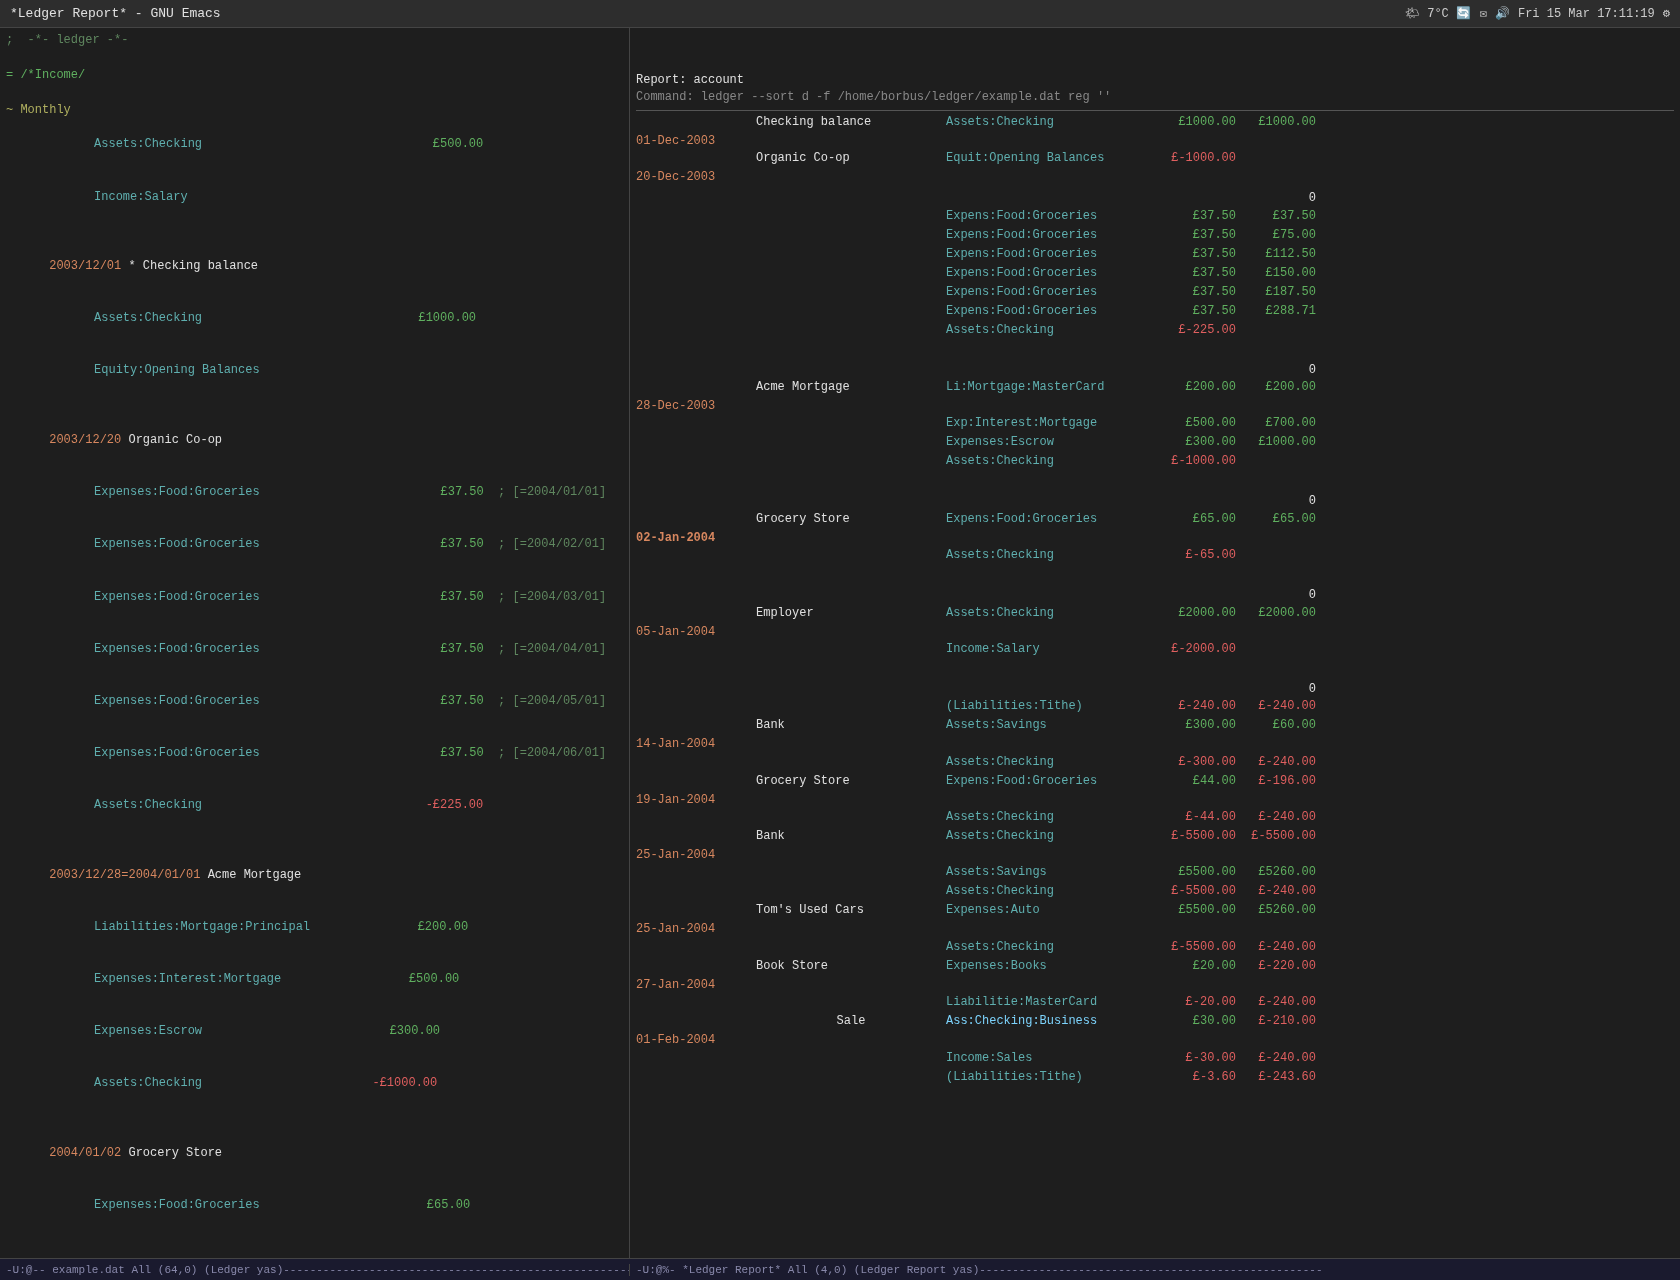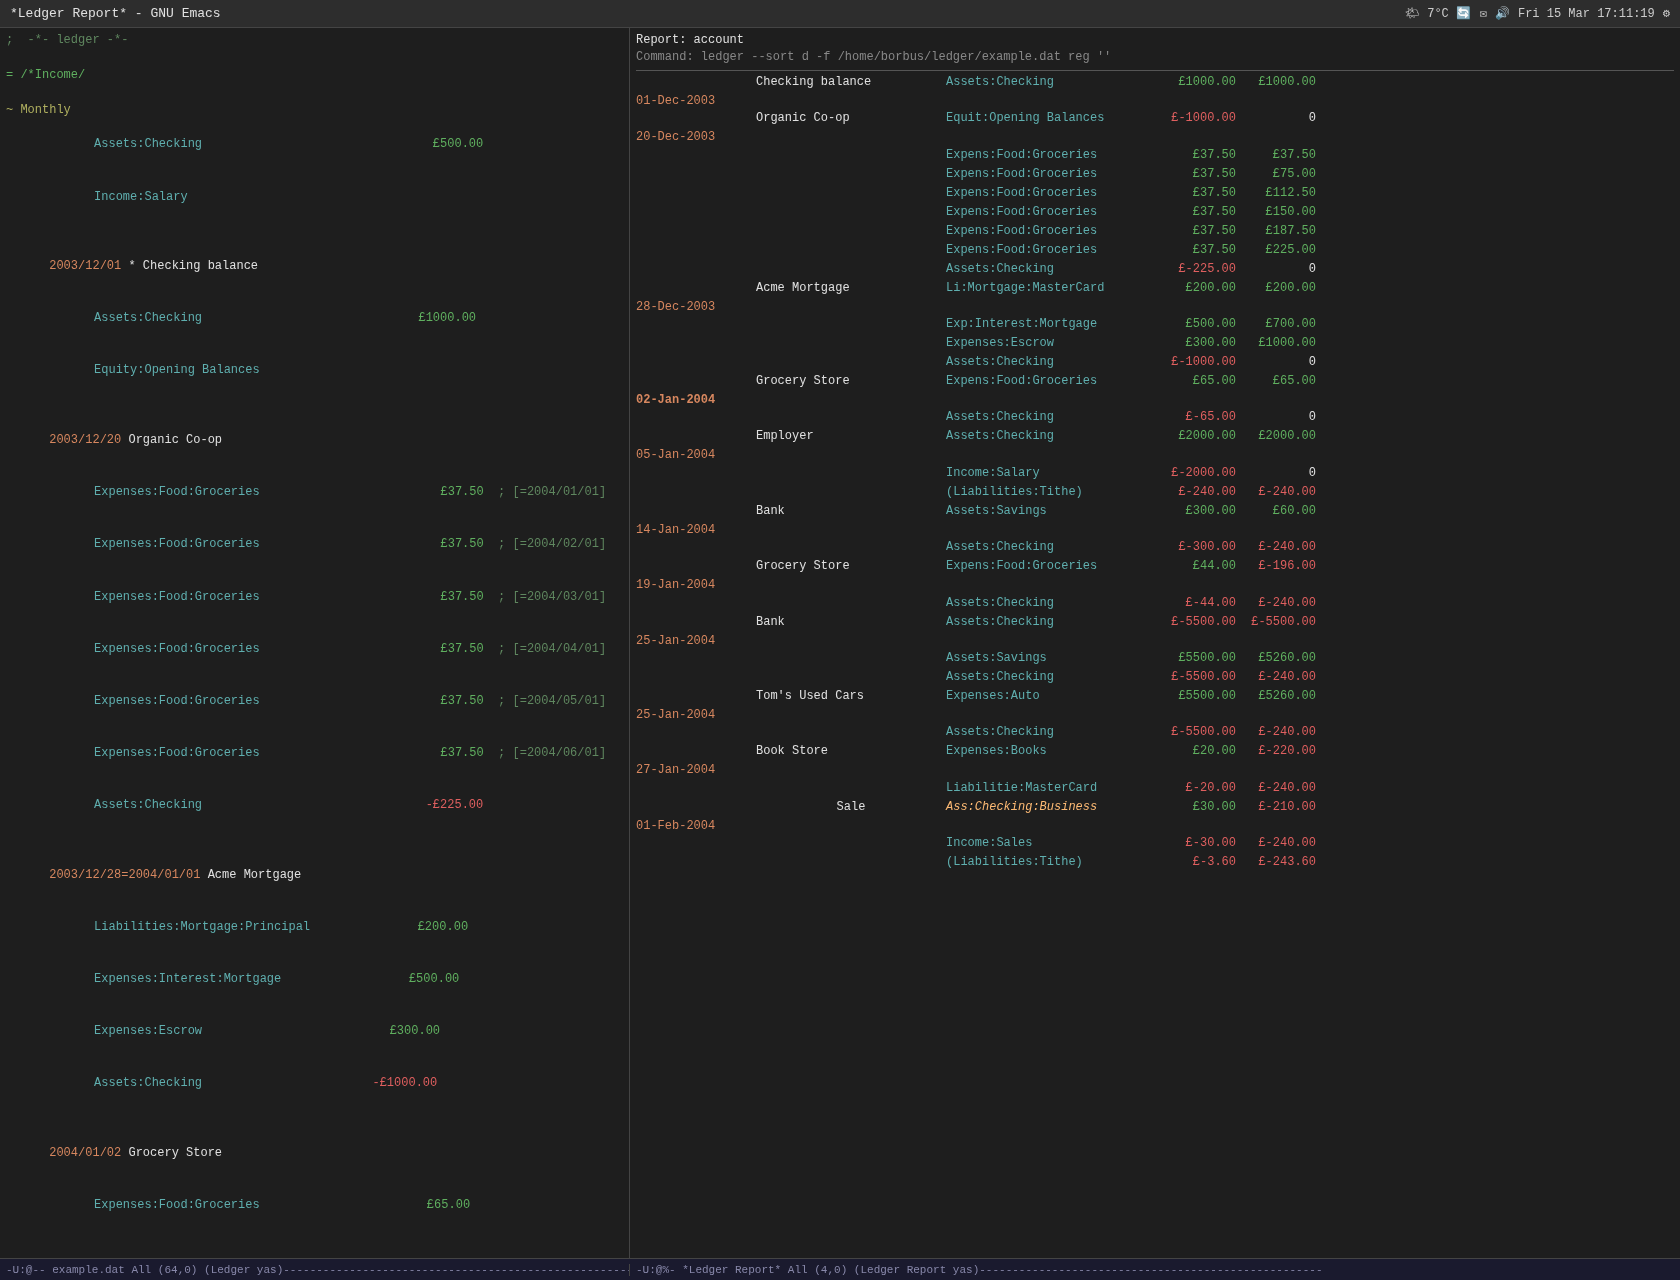--- a/index.html
+++ b/index.html
@@ -80,21 +80,21 @@
       padding: 0 6px;
       white-space: nowrap;
       overflow: hidden;
     }
 
     
     .green { color: #5faf5f; }
     .cyan { color: #5fafaf; }
     .yellow { color: #afaf5f; }
     .orange { color: #d7875f; }
-    .white { color: #e0e0e0; }
+    .white { color: #e0e0e0; margin-top: 40px; }
     .gray { color: #888; }
     .comment { color: #5f875f; }
 
     .amount-positive { color: #5faf5f; }
     .amount-negative { color: #df5f5f; }
 
     .line {
       line-height: 1.45;
       white-space: pre;
     }
@@ -254,21 +254,21 @@
           <span class="col-payee" style="color: rgb(224, 224, 224);"></span>
           <span class="col-account" style="color: rgb(95, 175, 175);">Expens:Food:Groceries</span>
           <span class="col-amount1 amount-positive">£37.50</span>
           <span class="col-amount2 amount-positive">£187.50</span>
         </div>
         <div class="report-line">
           <span class="col-date" style="color: rgb(215, 135, 95);"></span>
           <span class="col-payee" style="color: rgb(224, 224, 224);"></span>
           <span class="col-account" style="color: rgb(95, 175, 175);">Expens:Food:Groceries</span>
           <span class="col-amount1 amount-positive">£37.50</span>
-          <span class="col-amount2 amount-positive">£225.00</span>
+          <span class="col-amount2 amount-positive">£288.71</span>
         </div>
         <div class="report-line">
           <span class="col-date" style="color: rgb(215, 135, 95);"></span>
           <span class="col-payee" style="color: rgb(224, 224, 224);"></span>
           <span class="col-account" style="color: rgb(95, 175, 175);">Assets:Checking</span>
           <span class="col-amount1 amount-negative">£-225.00</span>
           <span class="col-amount2 white">0</span>
         </div>
         <div class="report-line">
           <span class="col-date" style="color: rgb(215, 135, 95);">28-Dec-2003</span>
@@ -406,21 +406,21 @@
         <div class="report-line">
           <span class="col-date" style="color: rgb(215, 135, 95);"></span>
           <span class="col-payee" style="color: rgb(224, 224, 224);"></span>
           <span class="col-account" style="color: rgb(95, 175, 175);">Liabilitie:MasterCard</span>
           <span class="col-amount1 amount-negative">£-20.00</span>
           <span class="col-amount2 amount-negative">£-240.00</span>
         </div>
         <div class="report-line">
           <span class="col-date" style="color: rgb(215, 135, 95);">01-Feb-2004</span>
           <span class="col-payee" style="color: rgb(224, 224, 224); text-align: center;">Sale</span>
-          <span class="col-account" style="color: #fdba74; font-style: italic;">Ass:Checking:Business</span>
+          <span class="col-account" style="color: #7dd3fc;">Ass:Checking:Business</span>
           <span class="col-amount1 amount-positive">£30.00</span>
           <span class="col-amount2 amount-negative">£-210.00</span>
         </div>
         <div class="report-line">
           <span class="col-date" style="color: rgb(215, 135, 95);"></span>
           <span class="col-payee" style="color: rgb(224, 224, 224);"></span>
           <span class="col-account" style="color: rgb(95, 175, 175);">Income:Sales</span>
           <span class="col-amount1 amount-negative">£-30.00</span>
           <span class="col-amount2 amount-negative">£-240.00</span>
         </div>

